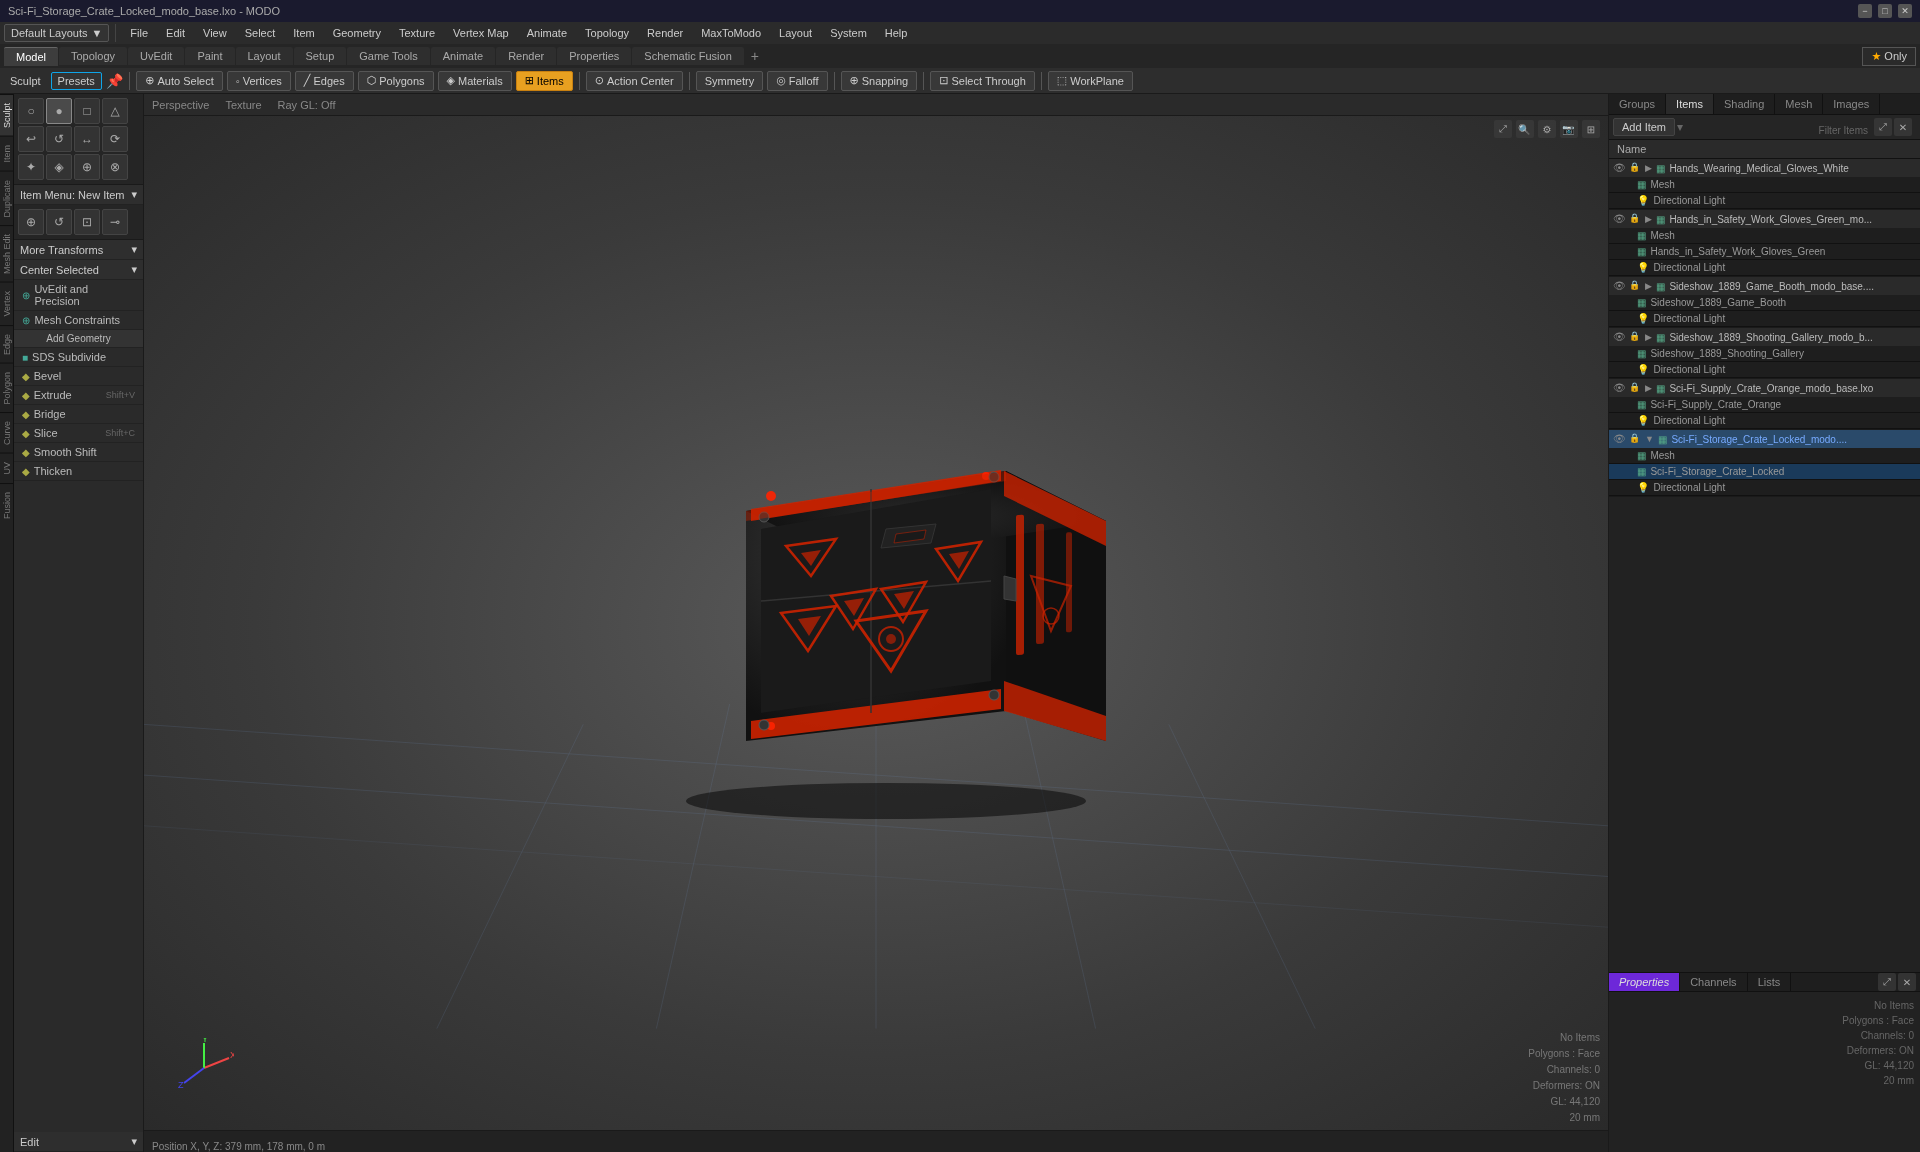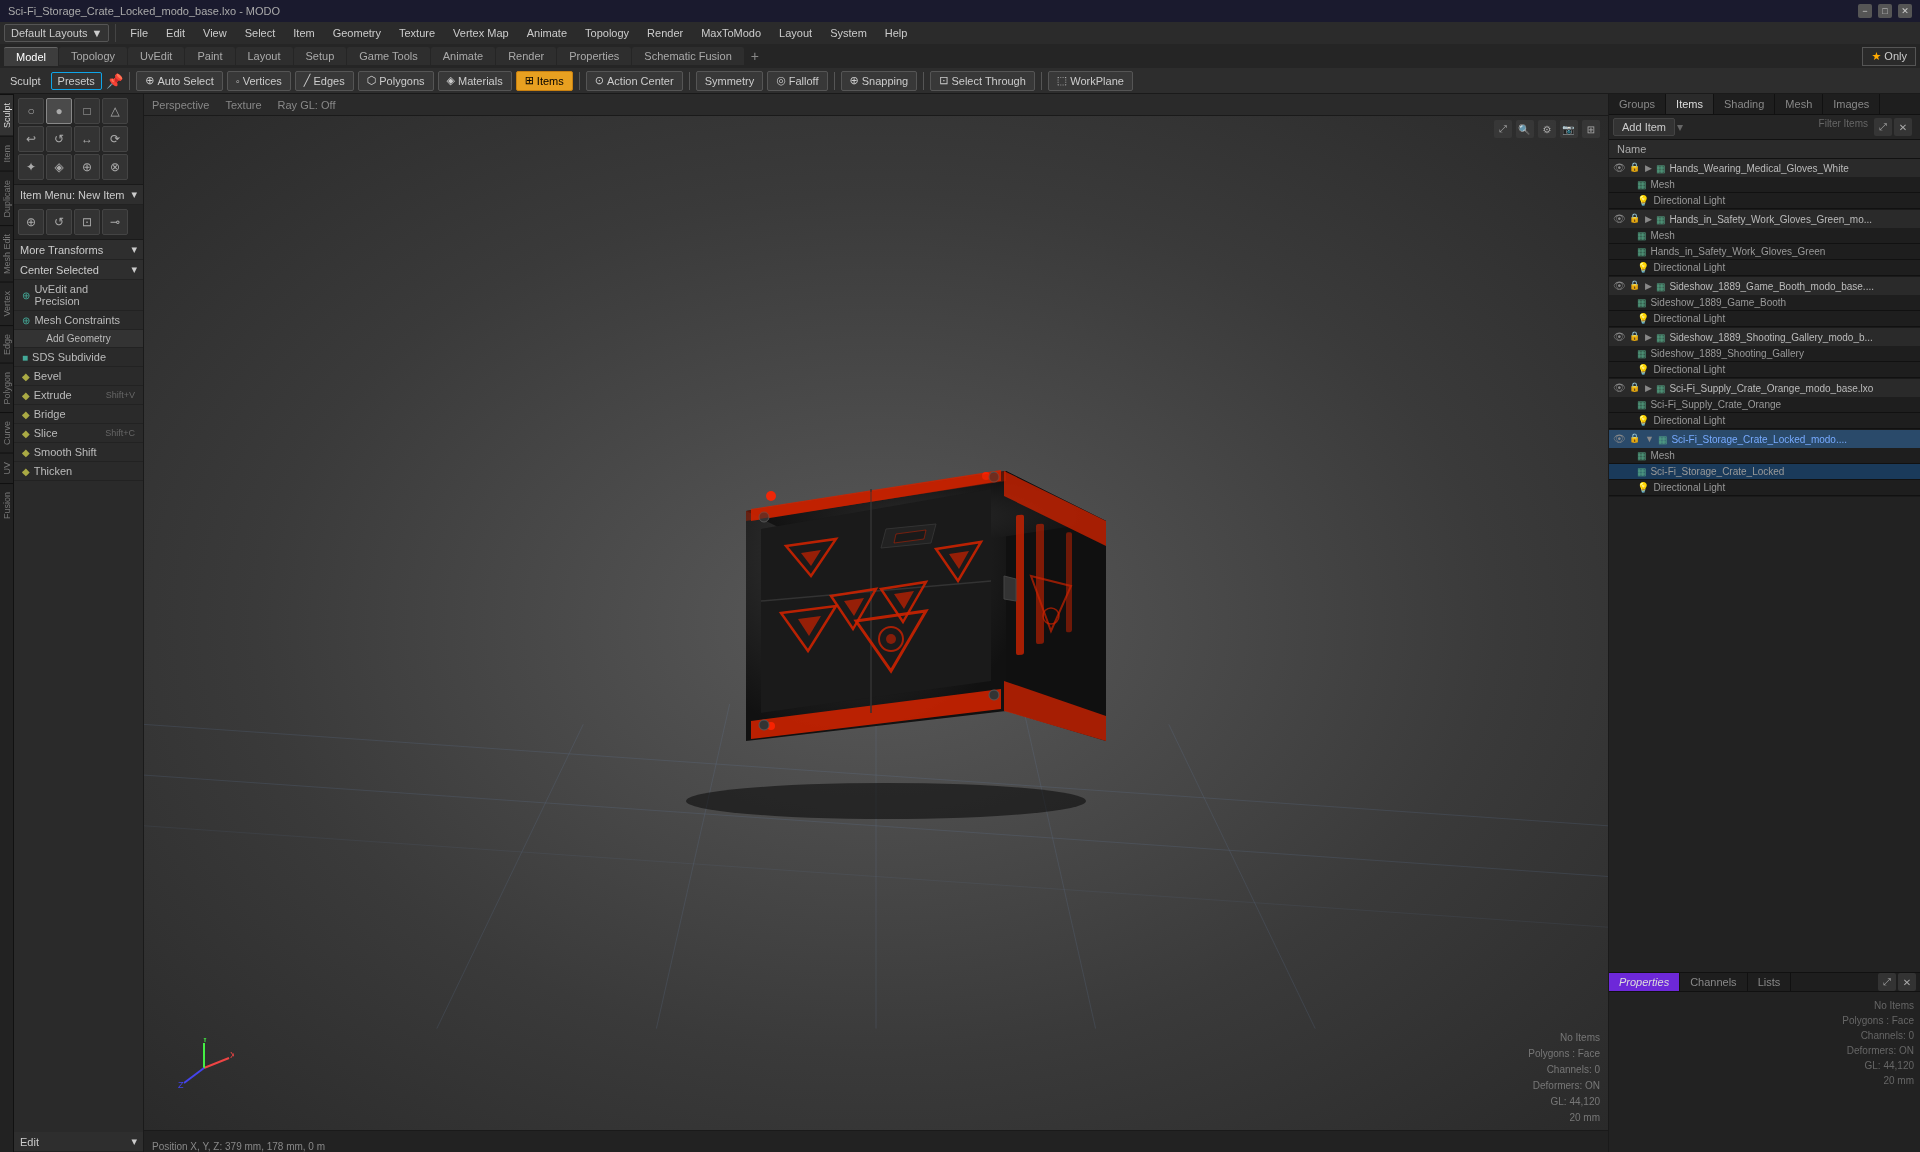--- a/index.html
+++ b/index.html
@@ -266,21 +266,21 @@
       background: #333;
       border: 1px solid #444;
       border-radius: 2px;
       color: #ccc;
       font-size: 11px;
       cursor: pointer;
     }
 
     #items-filter {
       margin-left: auto;
-      display: flex; align-items: flex-start; gap: 2px;
+      display: flex; align-items: flex-end; gap: 2px;
     }
 
     #items-list-header {
       padding: 3px 8px;
       background: #2a2a2a;
       border-bottom: 1px solid #111;
       color: #aaa;
       font-size: 11px;
     }
 

